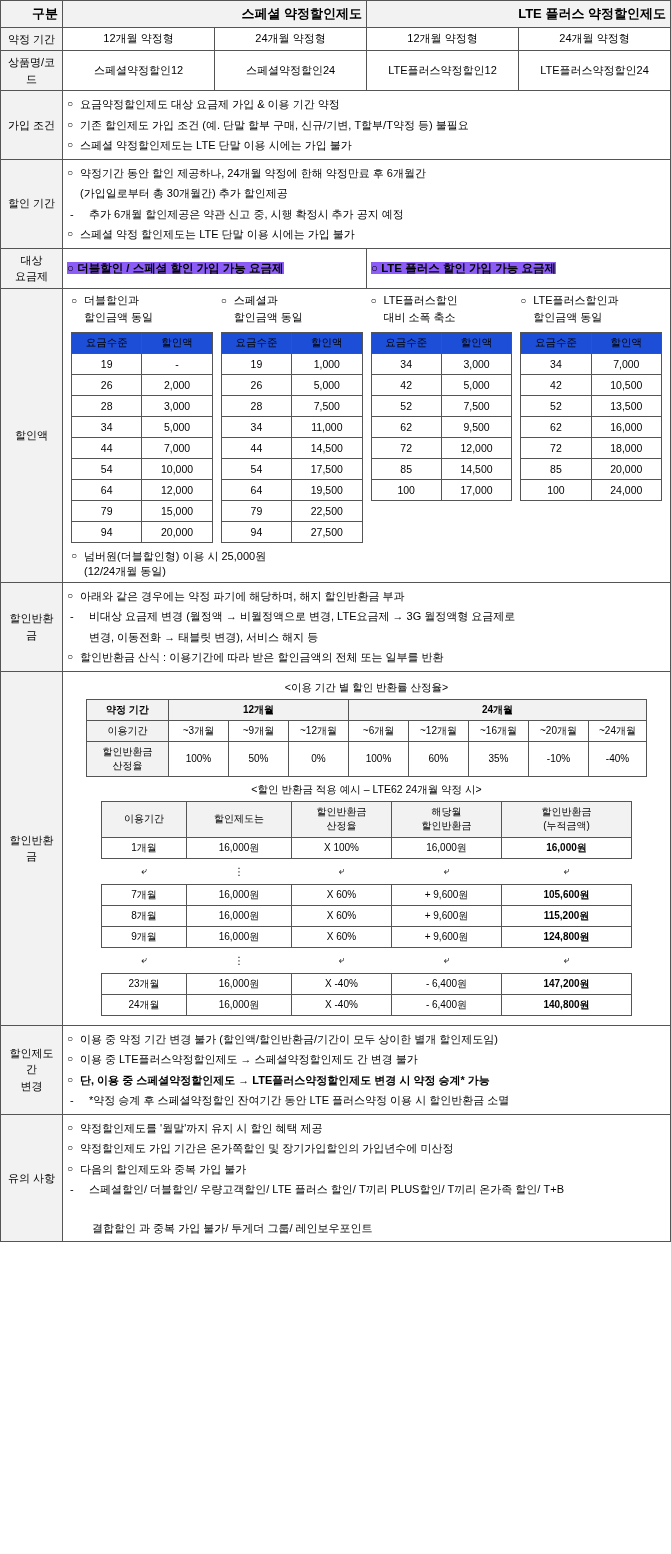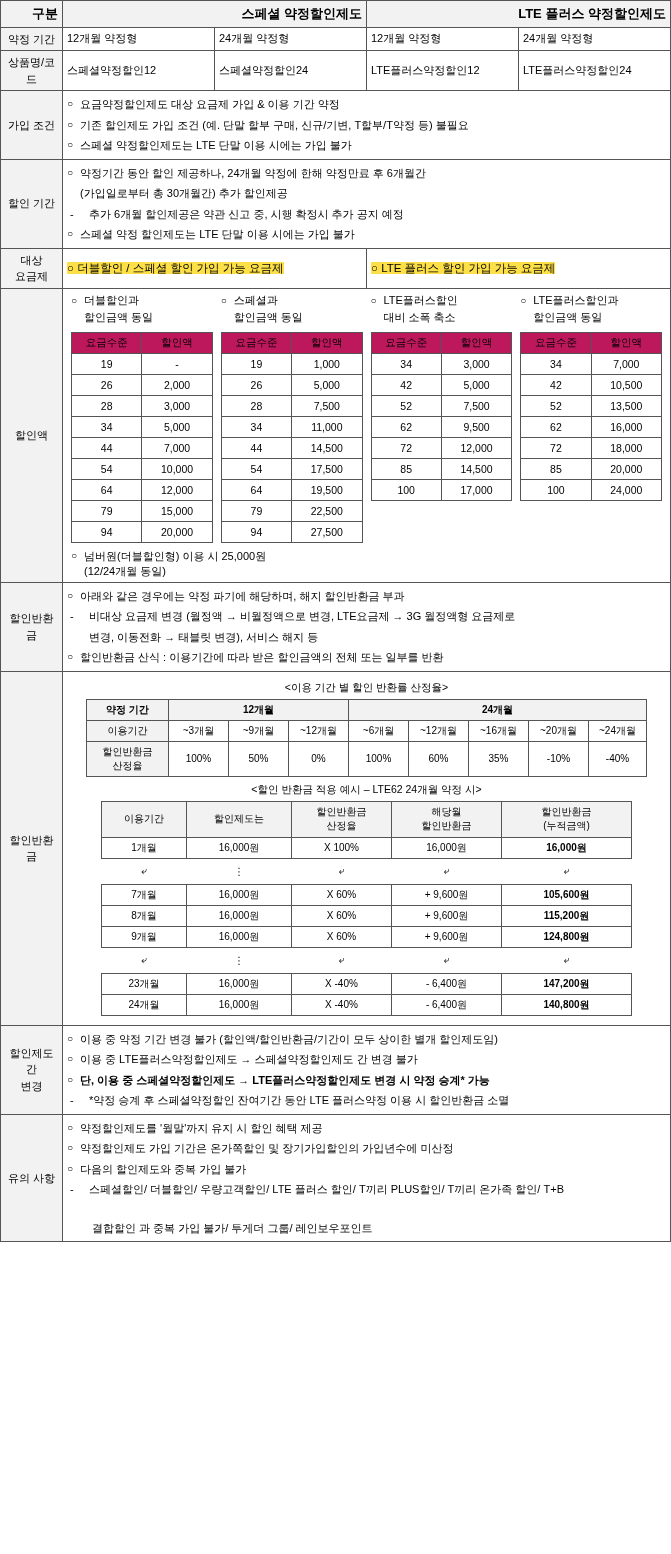--- a/index.html
+++ b/index.html
@@ -35,20 +35,21 @@
     line-height: 1.5;
   }
   .hdr {
     text-align: right;
     font-weight: bold;
     background: #f2f2f2;
     font-size: 13px;
     padding: 7px 2px;
   }
   .cellsub {
+    text-align: center;
     font-size: 11px;
     padding: 7px 2px;
   }
   ul.bul {
     margin: 0;
     padding: 0;
     list-style: none;
   }
   ul.bul li {
     padding: 2px 0 2px 13px;
@@ -66,22 +67,22 @@
   ul.bul li.dash::before {
     content: "-";
     position: absolute;
     left: 3px;
     top: 2px;
   }
   ul.bul li.none { padding-left: 13px; }
   ul.bul li.ind { padding-left: 22px; }
   ul.bul li.ind2 { padding-left: 25px; margin-top: 18px; }
   .hl {
-    background: #fde047;
-    font-weight: normal;
+    background: #8b5cf6;
+    font-weight: bold;
     font-size: 11.5px;
   }
   .targetrow td { padding: 8px 4px; }
   .targetcell { text-align: left; }
   
   .disc-wrap {
     display: flex;
     gap: 0;
   }
   .disc-col {
@@ -109,21 +110,21 @@
     table-layout: fixed;
   }
   table.rate td, table.rate th {
     border: 1px solid #555;
     text-align: center;
     font-size: 10.5px;
     padding: 3px 1px;
     height: 21px;
   }
   table.rate th {
-    background: #be185d;
+    background: #1d4ed8;
     font-weight: normal;
     font-size: 10.5px;
   }
   .numberone {
     padding: 6px 4px 0 4px;
     font-size: 11px;
   }
   .numberone .l1 { padding-left: 13px; position: relative; }
   .numberone .l1::before { content: "○"; position: absolute; left: 0; top: 1px; font-size: 10px; }
   .numberone .l2 { padding-left: 13px; }

